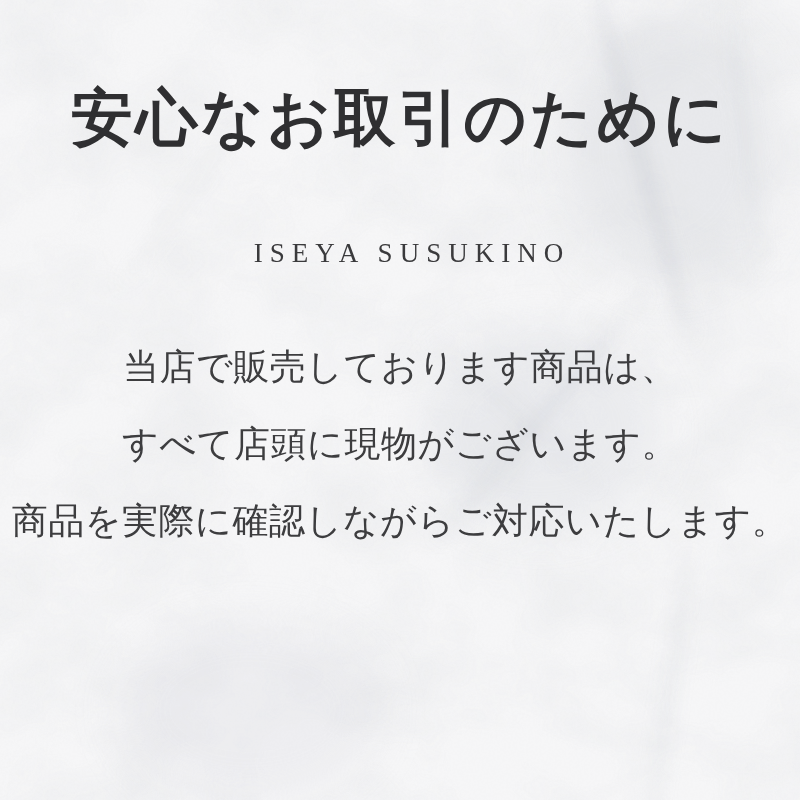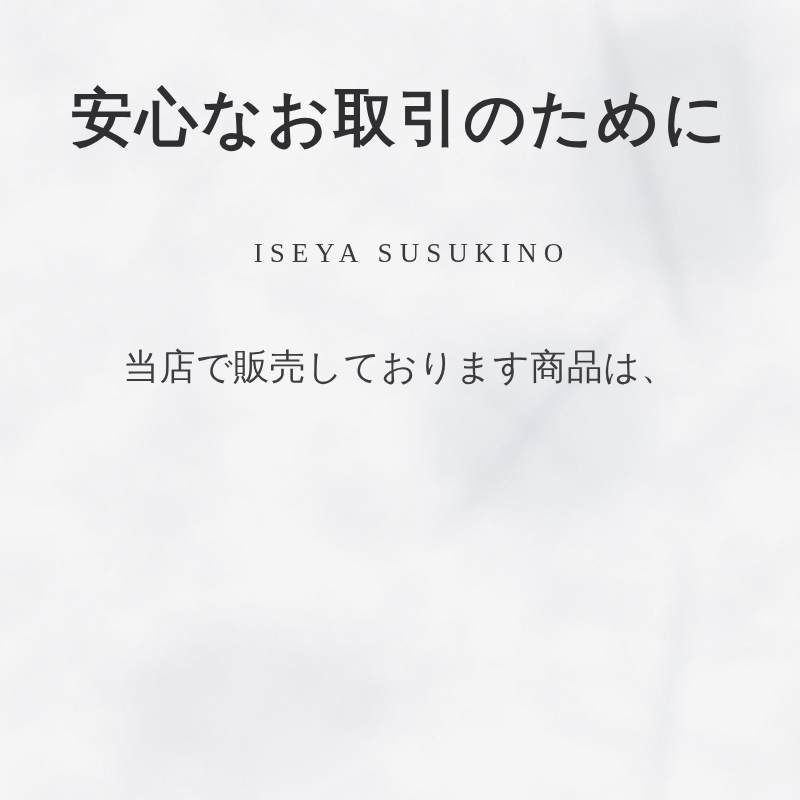--- a/index.html
+++ b/index.html
@@ -125,16 +125,18 @@
   <div class="vein vein3"></div>
   <div class="vein vein4"></div>
   <div class="vein vein5"></div>
   <div class="vein vein6"></div>
 
   <div class="content">
     <h1 class="title">安心なお取引のために</h1>
     <div class="brand">ISEYA SUSUKINO</div>
     <div class="body-text">
       <p>当店で販売しております商品は、</p>
+      <p>すべて店頭に現物がございます。</p>
+      <p>商品を実際に確認しながらご対応いたします。</p>
     </div>
   </div>
 
 </div>
 
 </body></html>

